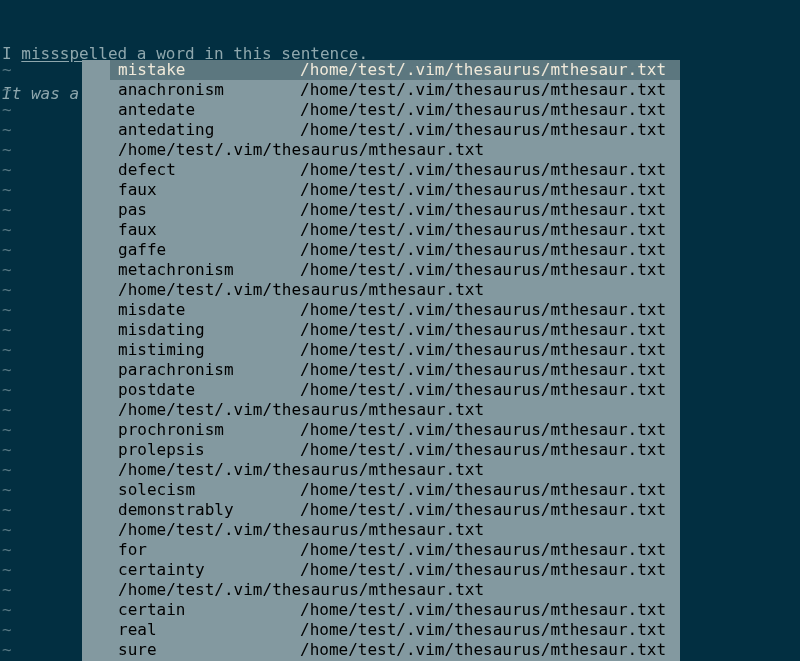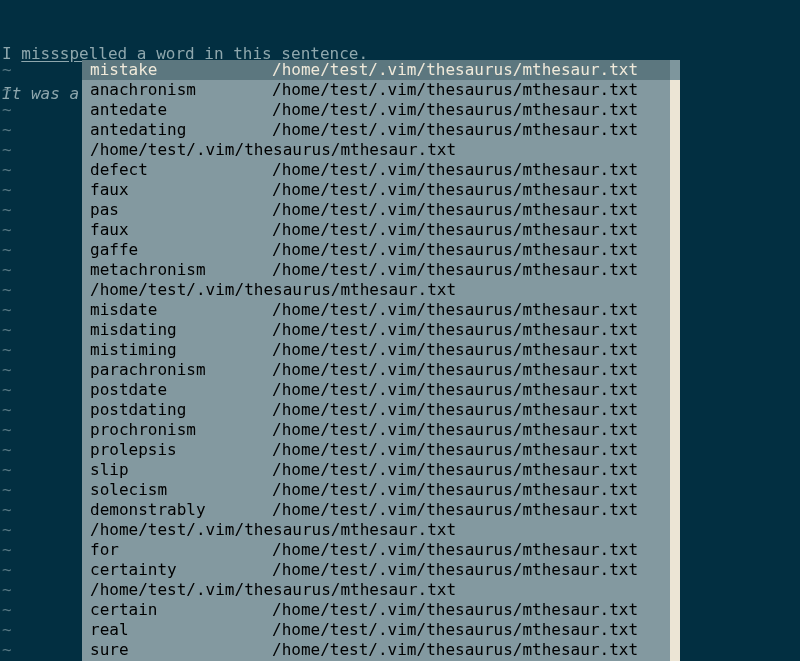--- a/index.html
+++ b/index.html
@@ -71,20 +71,21 @@
     width: 598px;
     height: 601px;
     background: #8399a0;
     overflow: hidden;
     display: flex;
     flex-direction: row;
   }
   .popup-list {
     width: 588px;
     flex: 0 0 588px;
+    margin-left: 28px;
   }
   .pum-row {
     height: 20px;
     line-height: 20px;
     white-space: pre;
     color: #000000;
     background: #8399a0;
     display: flex;
     flex-direction: row;
     padding-left: 8px;
@@ -151,24 +152,24 @@
         <div class="pum-row"><span class="pum-word">pas</span><span class="pum-extra">/home/test/.vim/thesaurus/mthesaur.txt</span></div>
         <div class="pum-row"><span class="pum-word">faux</span><span class="pum-extra">/home/test/.vim/thesaurus/mthesaur.txt</span></div>
         <div class="pum-row"><span class="pum-word">gaffe</span><span class="pum-extra">/home/test/.vim/thesaurus/mthesaur.txt</span></div>
         <div class="pum-row"><span class="pum-word">metachronism</span><span class="pum-extra">/home/test/.vim/thesaurus/mthesaur.txt</span></div>
         <div class="pum-row"><span class="pum-extra">/home/test/.vim/thesaurus/mthesaur.txt</span></div>
         <div class="pum-row"><span class="pum-word">misdate</span><span class="pum-extra">/home/test/.vim/thesaurus/mthesaur.txt</span></div>
         <div class="pum-row"><span class="pum-word">misdating</span><span class="pum-extra">/home/test/.vim/thesaurus/mthesaur.txt</span></div>
         <div class="pum-row"><span class="pum-word">mistiming</span><span class="pum-extra">/home/test/.vim/thesaurus/mthesaur.txt</span></div>
         <div class="pum-row"><span class="pum-word">parachronism</span><span class="pum-extra">/home/test/.vim/thesaurus/mthesaur.txt</span></div>
         <div class="pum-row"><span class="pum-word">postdate</span><span class="pum-extra">/home/test/.vim/thesaurus/mthesaur.txt</span></div>
-        <div class="pum-row"><span class="pum-word">postdating</span><span class="pum-extra">/home/test/.vim/thesaurus/mthesaur.txt</span></div>
+        <div class="pum-row"><span class="pum-extra">/home/test/.vim/thesaurus/mthesaur.txt</span></div>
         <div class="pum-row"><span class="pum-word">prochronism</span><span class="pum-extra">/home/test/.vim/thesaurus/mthesaur.txt</span></div>
         <div class="pum-row"><span class="pum-word">prolepsis</span><span class="pum-extra">/home/test/.vim/thesaurus/mthesaur.txt</span></div>
-        <div class="pum-row"><span class="pum-word">slip</span><span class="pum-extra">/home/test/.vim/thesaurus/mthesaur.txt</span></div>
+        <div class="pum-row"><span class="pum-extra">/home/test/.vim/thesaurus/mthesaur.txt</span></div>
         <div class="pum-row"><span class="pum-word">solecism</span><span class="pum-extra">/home/test/.vim/thesaurus/mthesaur.txt</span></div>
         <div class="pum-row"><span class="pum-word">demonstrably</span><span class="pum-extra">/home/test/.vim/thesaurus/mthesaur.txt</span></div>
         <div class="pum-row"><span class="pum-extra">/home/test/.vim/thesaurus/mthesaur.txt</span></div>
         <div class="pum-row"><span class="pum-word">for</span><span class="pum-extra">/home/test/.vim/thesaurus/mthesaur.txt</span></div>
         <div class="pum-row"><span class="pum-word">certainty</span><span class="pum-extra">/home/test/.vim/thesaurus/mthesaur.txt</span></div>
         <div class="pum-row"><span class="pum-extra">/home/test/.vim/thesaurus/mthesaur.txt</span></div>
         <div class="pum-row"><span class="pum-word">certain</span><span class="pum-extra">/home/test/.vim/thesaurus/mthesaur.txt</span></div>
         <div class="pum-row"><span class="pum-word">real</span><span class="pum-extra">/home/test/.vim/thesaurus/mthesaur.txt</span></div>
         <div class="pum-row"><span class="pum-word">sure</span><span class="pum-extra">/home/test/.vim/thesaurus/mthesaur.txt</span></div>
       </div>

